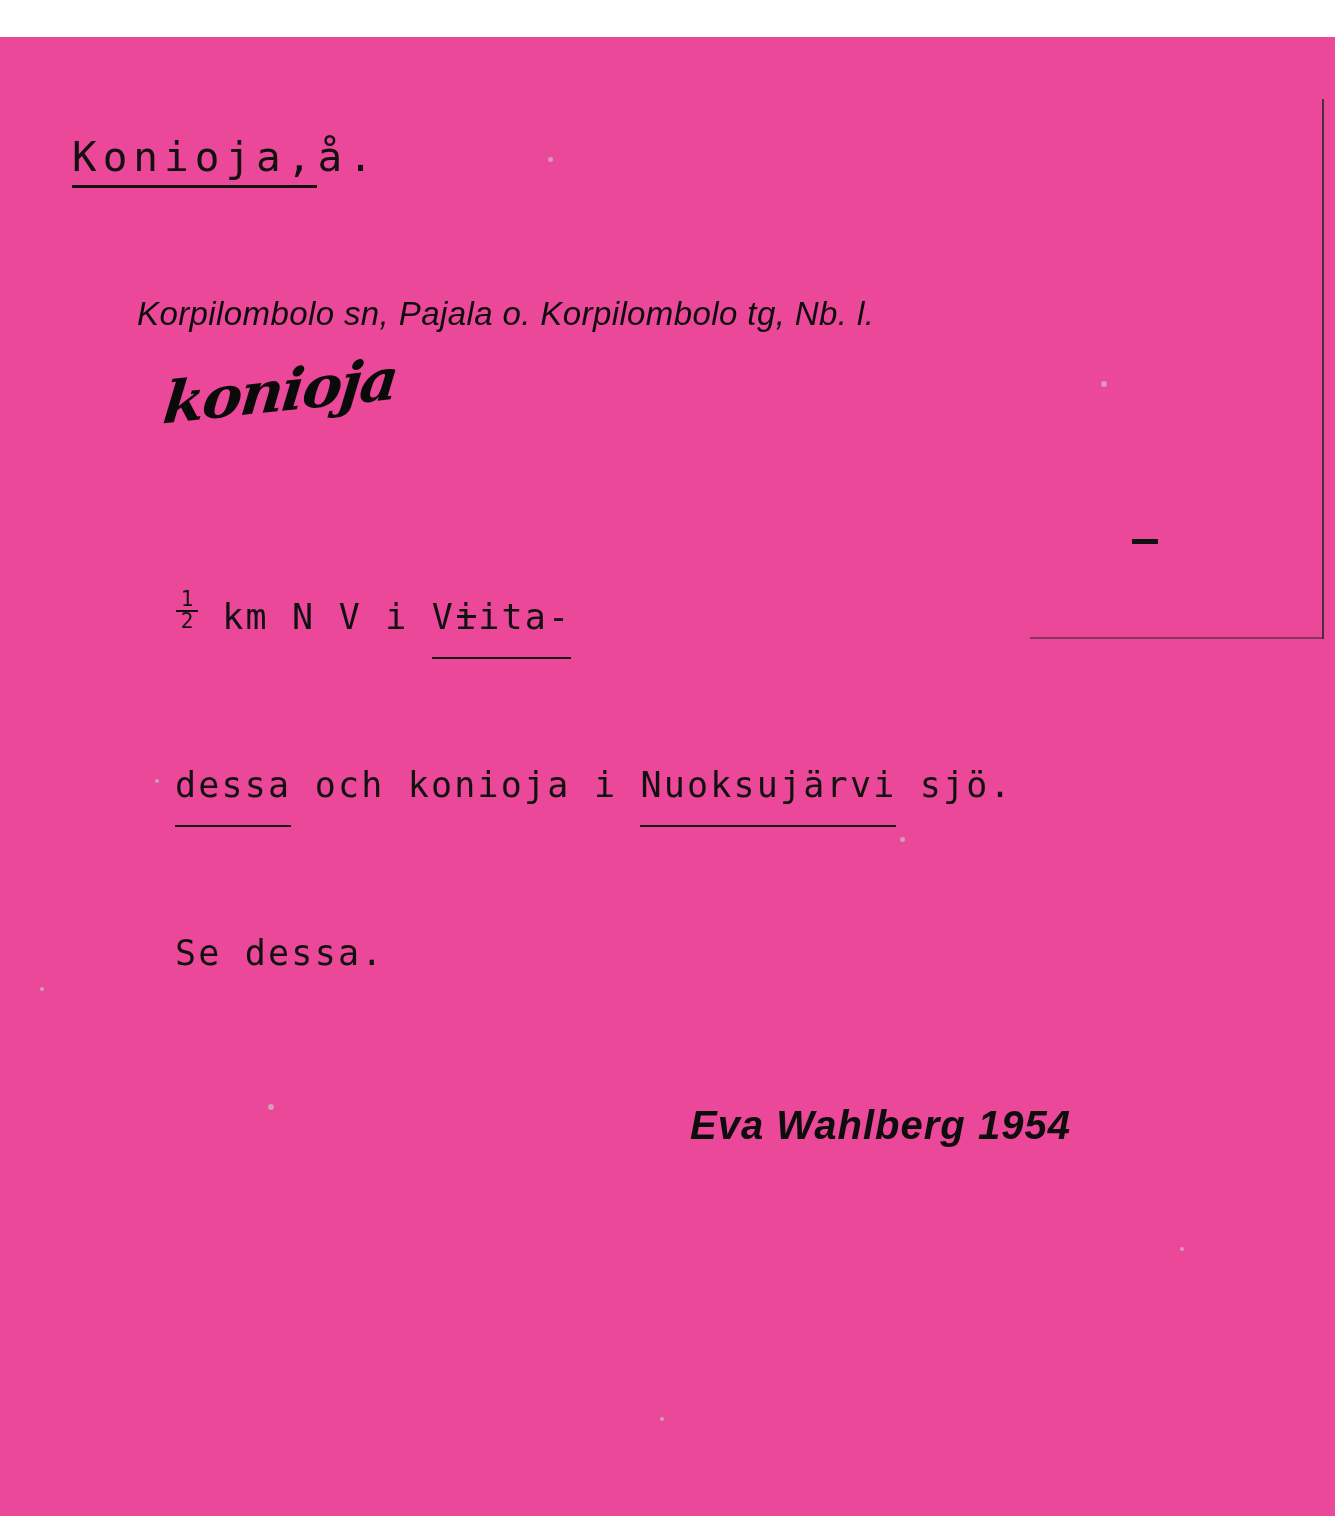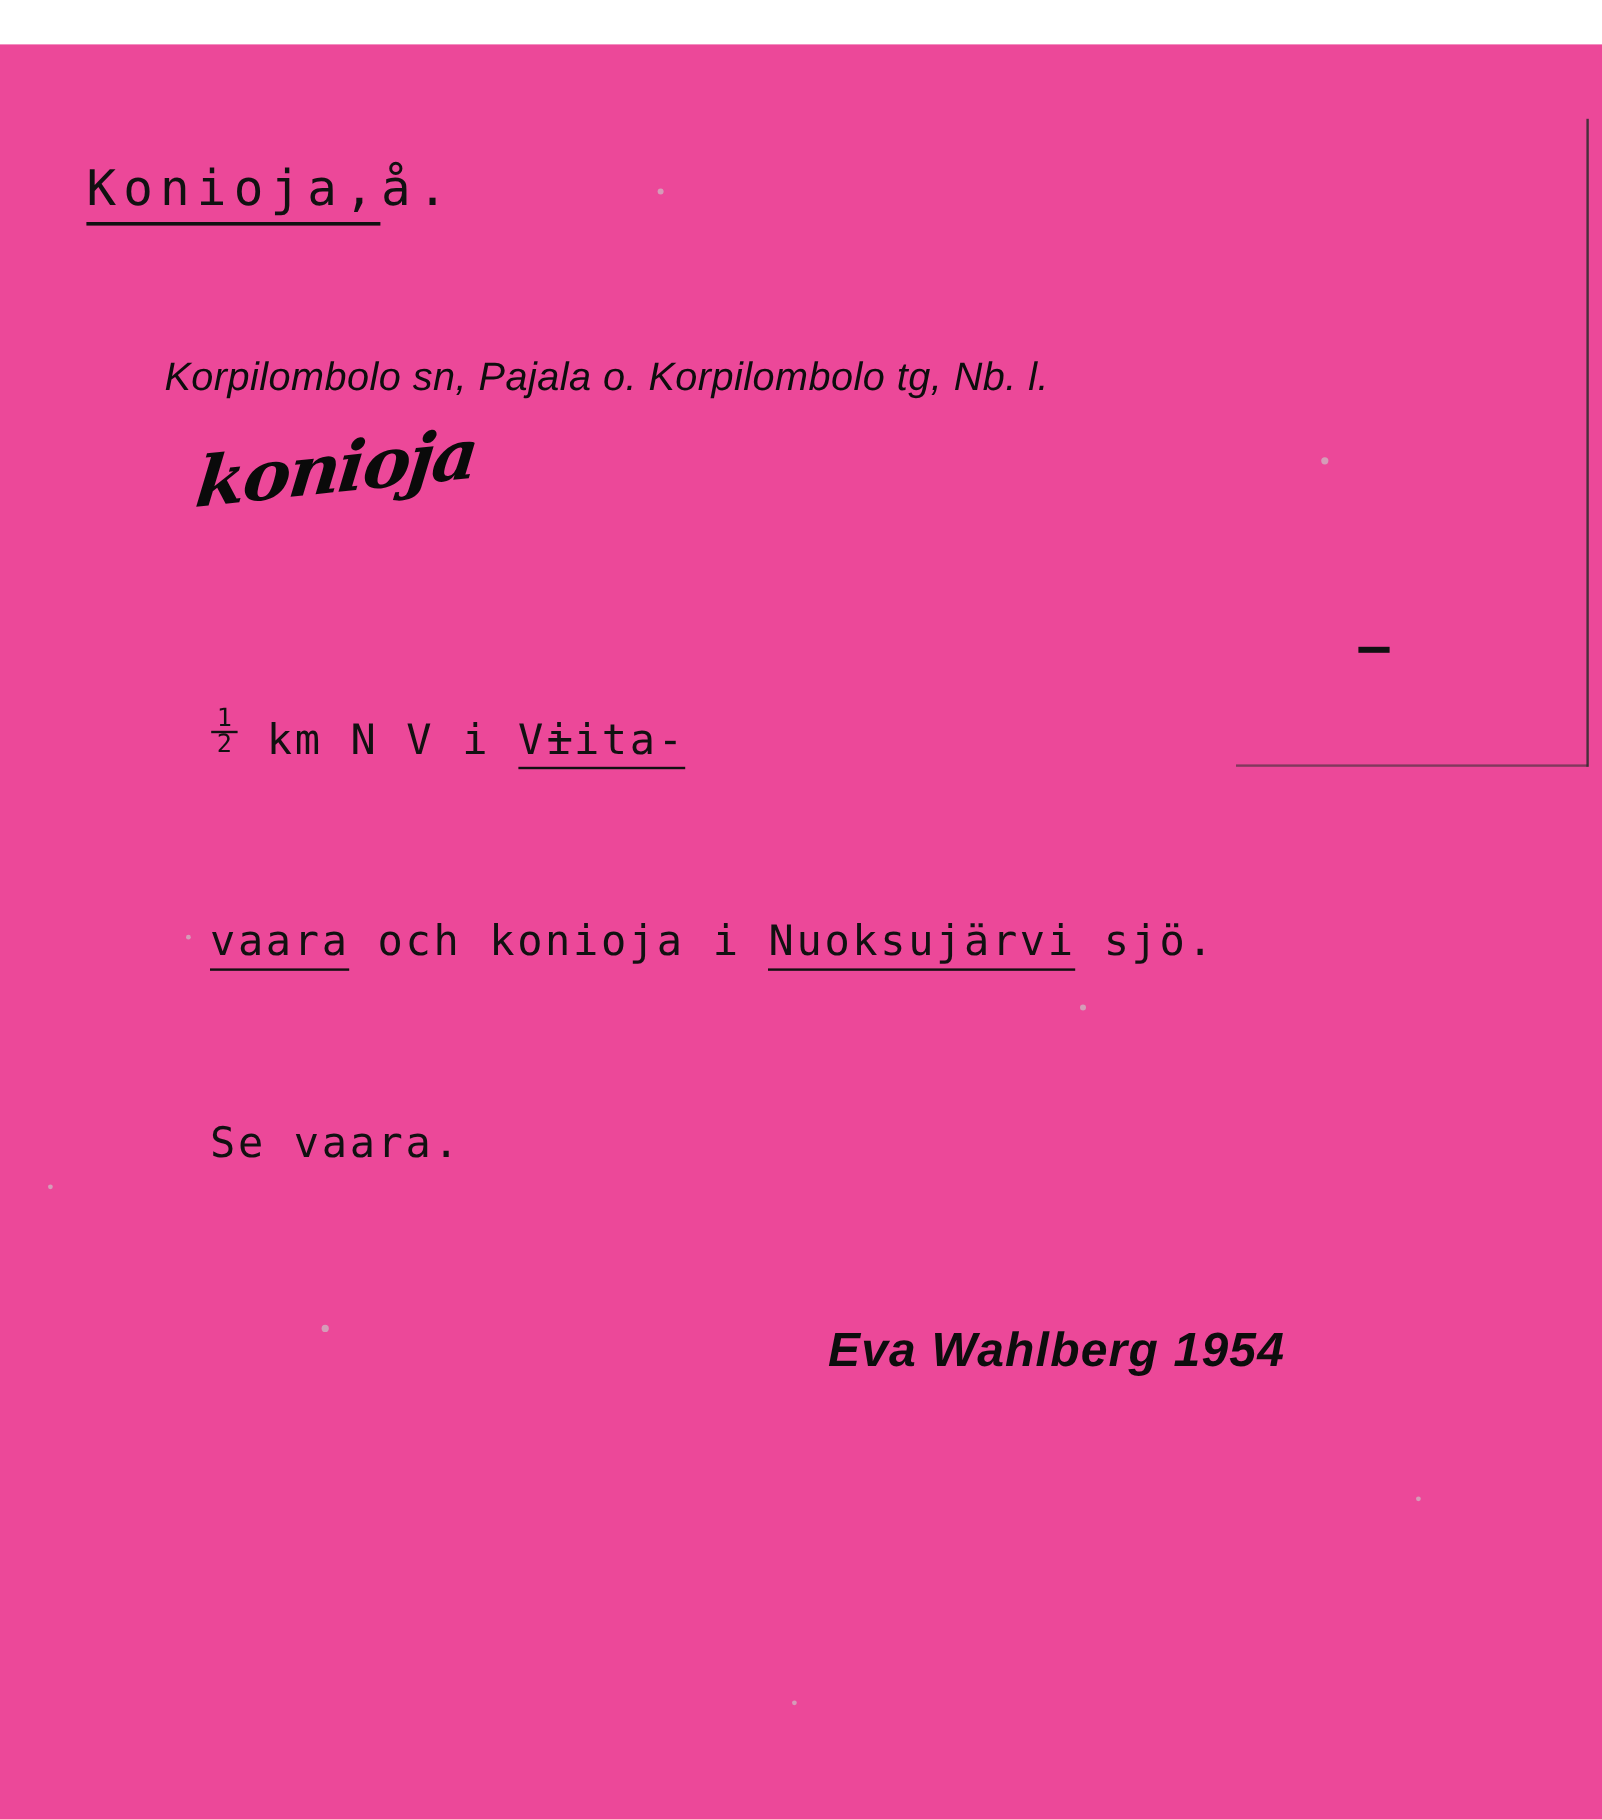--- a/index.html
+++ b/index.html
@@ -104,21 +104,21 @@
     letter-spacing: 2.2px;
     color: #111;
     white-space: pre;
   }
   #body-text .line {
     display: block;
     height: 56px;
   }
   #body-text .ul {
     border-bottom: 2px solid #111;
-    padding-bottom: 2px;
+    padding-bottom: 20px;
   }
   .frac {
     display: inline-block;
     position: relative;
     width: 24px;
     height: 34px;
     vertical-align: -6px;
     font-family: "DejaVu Sans Mono", "Liberation Mono", monospace;
     letter-spacing: 0;
   }
@@ -203,22 +203,22 @@
   <div id="edge-bottom"></div>
 
   <div id="headword"><span class="ul">Konioja,</span><span>å.</span></div>
 
   <div id="parish">Korpilombolo sn, Pajala o. Korpilombolo tg, Nb. l.</div>
 
   <div id="handwritten">konioja</div>
 
   <div id="body-text">
     <span class="line"><span class="frac"><span class="num">1</span><span class="bar"></span><span class="den">2</span></span><span> km N V i </span><span class="ul"><span>V</span><span class="strike-over">i</span><span>ita-</span></span></span>
-    <span class="line"><span class="ul">vaara</span><span> och konioja i </span><span class="ul">Nuoksujärvi</span><span> sjö.</span></span>
-    <span class="line">Se vaara.</span>
+    <span class="line"><span class="ul">dessa</span><span> och konioja i </span><span class="ul">Nuoksujärvi</span><span> sjö.</span></span>
+    <span class="line">Se dessa.</span>
   </div>
 
   <div id="stray-dash"></div>
 
   <div id="signature">Eva Wahlberg 1954</div>
 
   <div class="speck" style="left:548px;top:120px;width:5px;height:5px;"></div>
   <div class="speck" style="left:1101px;top:344px;width:6px;height:6px;"></div>
   <div class="speck" style="left:900px;top:800px;width:5px;height:5px;"></div>
   <div class="speck" style="left:268px;top:1067px;width:6px;height:6px;"></div>

